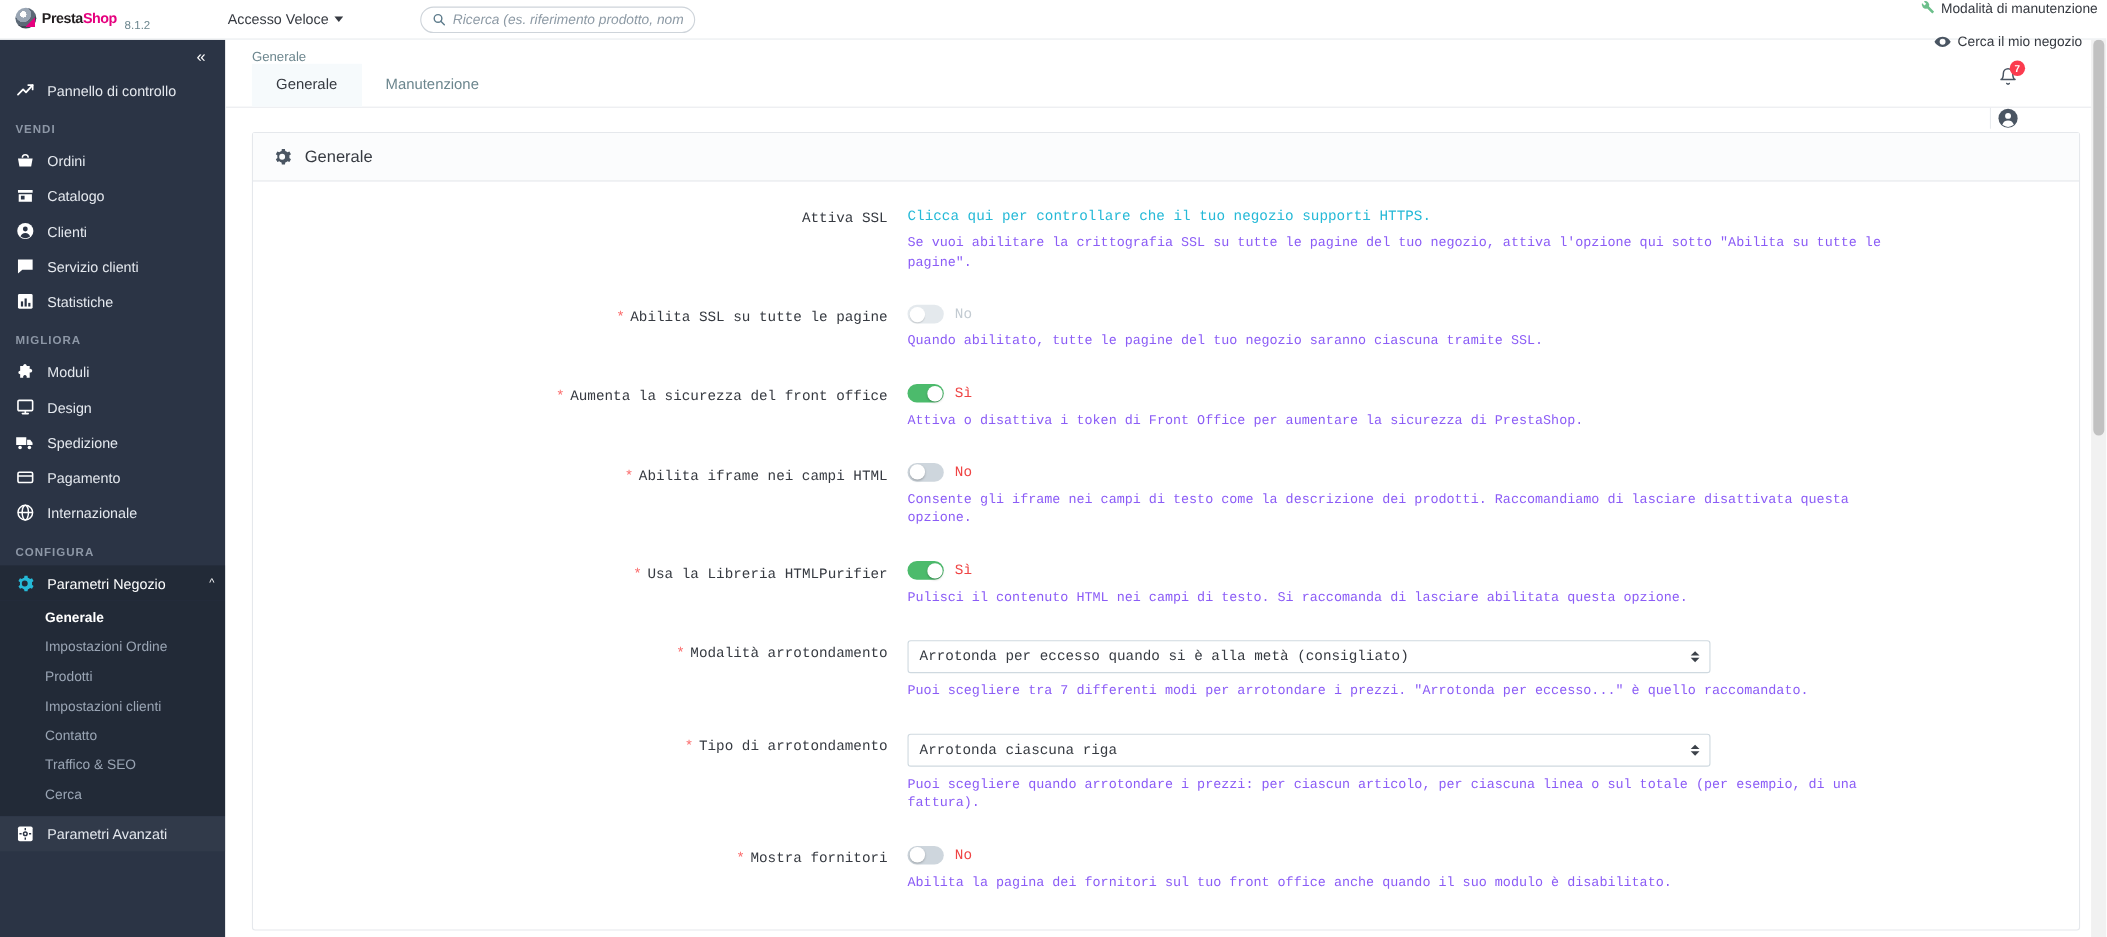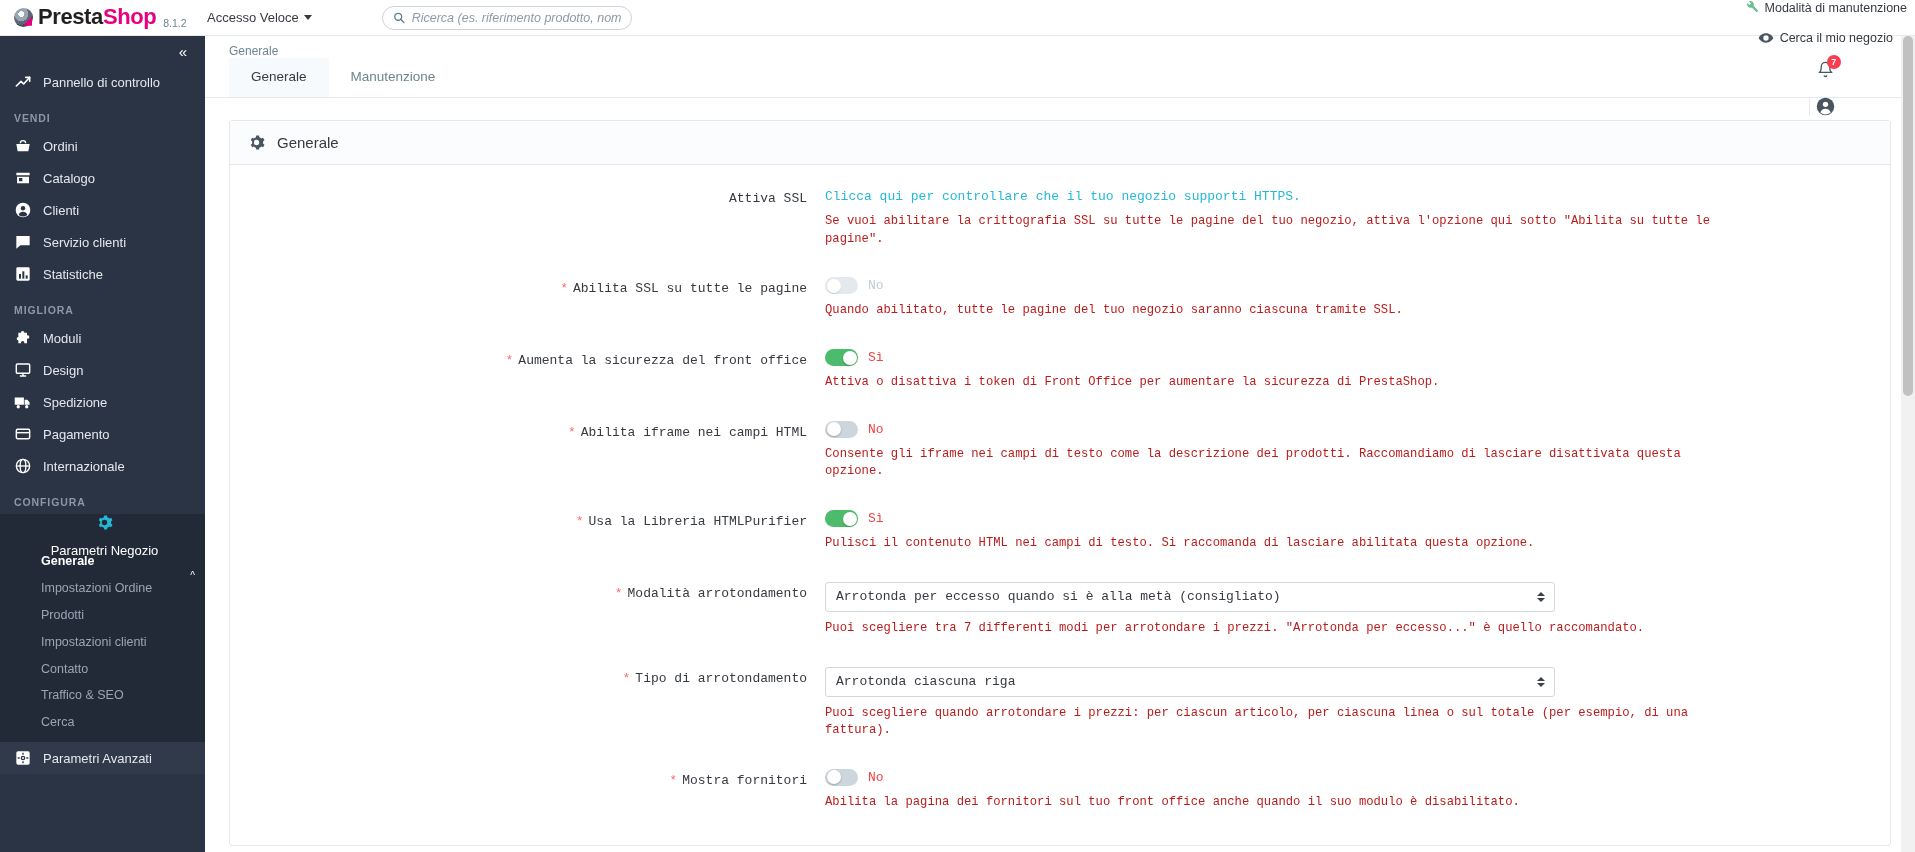--- a/index.html
+++ b/index.html
@@ -21,21 +21,21 @@
   .ps-mark {
     width: 19px; height: 19px; border-radius: 50%;
     background: radial-gradient(circle at 38% 32%, #fdfdfd 0 16%, #9aa6b4 17% 40%, #5b6876 41% 60%, #3d4652 61% 100%);
     position: relative; flex: 0 0 19px; align-self: center;
   }
   .ps-mark::after {
     content: ""; position: absolute; right: 1px; bottom: 1px;
     width: 9px; height: 9px; background: #e5007e;
     clip-path: polygon(0 100%, 100% 0, 100% 100%);
   }
-  .ps-word { font-size: 22px; font-weight: bold; letter-spacing: -.4px; line-height: 1; }
+  .ps-word { font-size: 13px; font-weight: bold; letter-spacing: -.4px; line-height: 1; }
   .ps-word .a { color: #231f20; }
   .ps-word .b { color: #e5007e; }
   .ps-ver { font-size: 10.5px; color: #6c868e; }
 
   .quick { font-size: 13px; color: #363a41; display: flex; align-items: center; gap: 5px; cursor: pointer; margin-left: 2px; }
   .caret-d { width: 0; height: 0; border-left: 4px solid transparent; border-right: 4px solid transparent; border-top: 5px solid #363a41; }
 
   .searchbox {
     margin-left: 70px; width: 250px; height: 24px; border: 1px solid #ced4da;
     border-radius: 13px; display: flex; align-items: center; padding: 0 10px; gap: 7px;
@@ -68,21 +68,21 @@
   .collapse-row { height: 30px; display: flex; align-items: center; justify-content: flex-end; padding-right: 18px; }
   .collapse-btn { color: #ffffff; font-size: 15px; cursor: pointer; line-height: 1; }
 
   .nav-link {
     display: flex; align-items: center; gap: 12px; height: 32px; padding: 0 10px 0 14px;
     color: #e4e8ee; font-size: 13px; cursor: pointer; text-decoration: none;
   }
   .nav-ico { width: 17px; display: flex; align-items: center; justify-content: center; flex: 0 0 17px; color: #ffffff; }
   .nav-title { font-size: 10.5px; letter-spacing: .9px; color: #8d97a6; font-weight: bold; padding: 14px 0 6px 14px; }
 
-  .nav-link.active-parent { background: #222a37; color: #ffffff; flex-direction: column; }
+  .nav-link.active-parent { background: #222a37; color: #ffffff; }
   .nav-link.active-parent .nav-ico { color: #25b9d7; }
   .chev { margin-left: auto; font-size: 10px; color: #ffffff; }
 
   .submenu { background: #222a37; padding: 2px 0 6px 0; }
   .sub-link {
     display: block; padding: 5px 10px 5px 41px; font-size: 12.5px;
     color: #9aa5b4; text-decoration: none; cursor: pointer; line-height: 1.35;
   }
   .sub-link.active { color: #ffffff; font-weight: bold; }
 
@@ -117,21 +117,21 @@
 
   .frow { display: flex; padding: 0 0 7px 0; }
   .flabel {
     width: 595px; flex: 0 0 595px; text-align: right; padding-right: 18px;
     font-size: 13px; color: #363a41; line-height: 20px; padding-top: 2px;
   }
   .req { color: #fb6d6d; margin-right: 5px; }
   .fctl { flex: 1; min-width: 0; padding-right: 150px; }
 
   .linkline { font-size: 13px; color: #25b9d7; text-decoration: none; cursor: pointer; }
-  .helptxt { font-size: 12.2px; color: #b91c1c; margin-top: 8px; line-height: 1.45; }
+  .helptxt { font-size: 12.2px; color: #8b5cf6; margin-top: 8px; line-height: 1.45; }
   .rowgap { height: 22px; }
 
   
   .toggle-row { display: flex; align-items: center; gap: 10px; }
   .sw {
     width: 33px; height: 17px; border-radius: 9px; position: relative;
     background: #ced6dd; cursor: pointer; flex: 0 0 33px; transition: background .15s;
   }
   .sw .knob {
     position: absolute; top: 1.5px; left: 1.5px; width: 14px; height: 14px;

